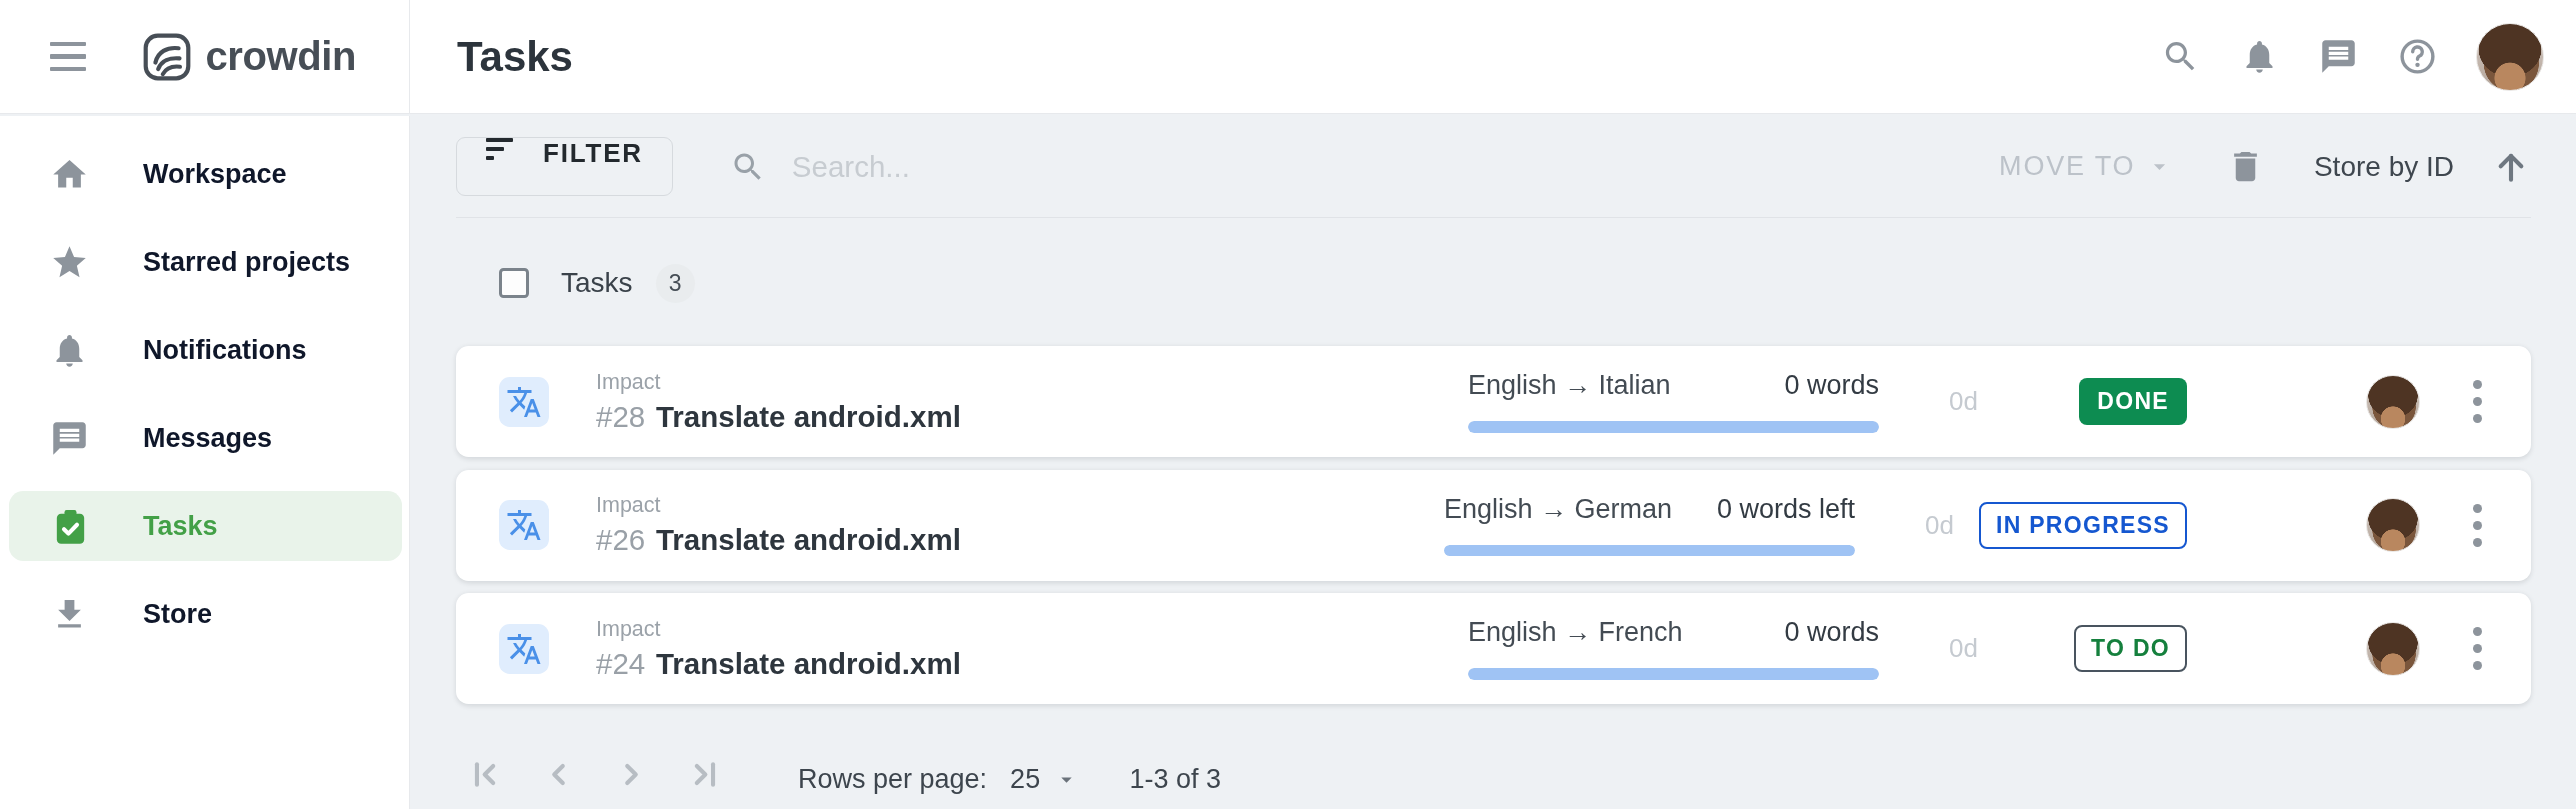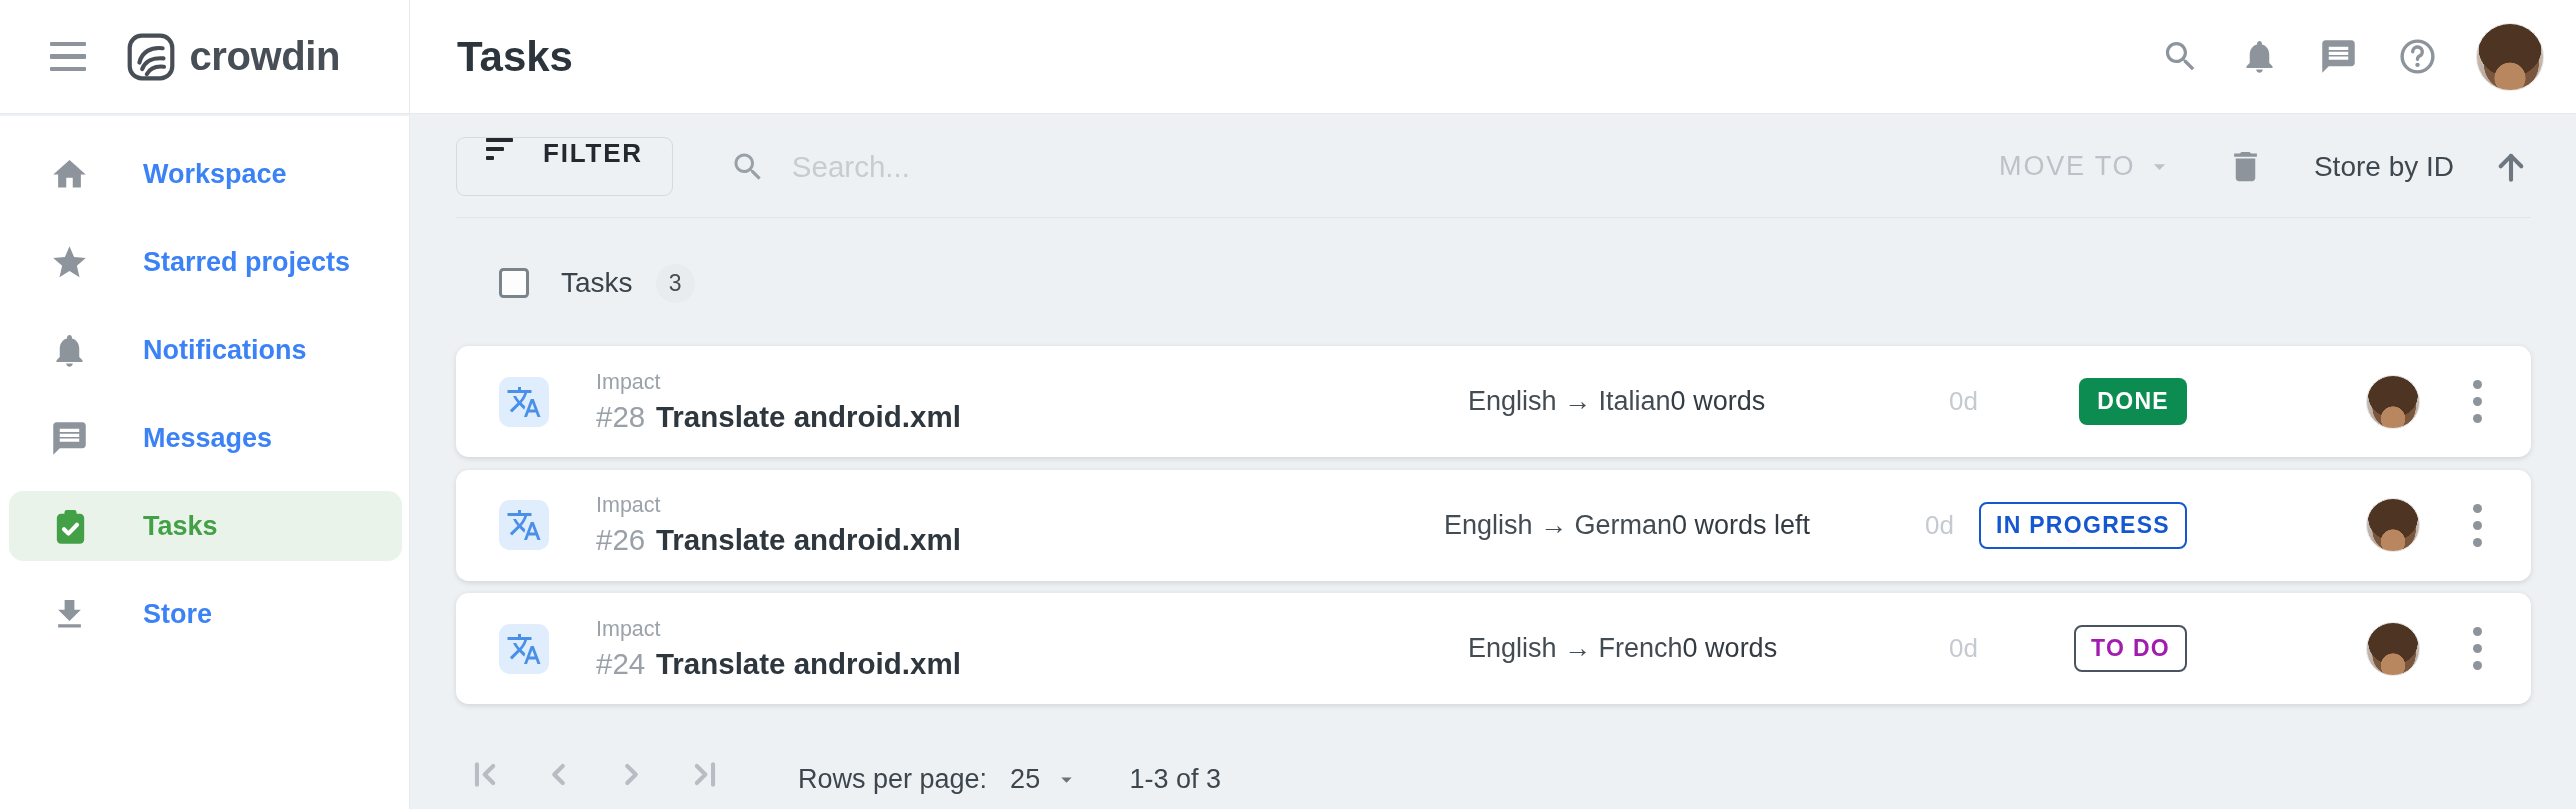--- a/index.html
+++ b/index.html
@@ -11,21 +11,21 @@
   svg { display:block; }
 
   
   .topbar {
     position:absolute; top:0; left:0; width:100%; height:114px;
     background:#fff; border-bottom:1.8px solid #e7e9ec;
     display:flex; align-items:center; z-index:5;
   }
   .brand {
     flex:0 0 410px; height:100%; border-right:1.8px solid #e7e9ec;
-    display:flex; align-items:center; padding-left:50px;
+    display:flex; align-items:center; padding-left:50px;gap:16px;
   }
   .hamburger { width:36px; height:30px; display:flex; flex-direction:column; justify-content:center; gap:8px; background:none; border:none; cursor:pointer; }
   .hamburger span { display:block; height:4.5px; background:#8d949c; border-radius:0.9px; }
   .logo { display:flex; align-items:center; gap:13.4px; margin-left:40px; color:#474e56; }
   .logo-text { font-size:40px; font-weight:700; letter-spacing:-0.4px; color:#474e56; }
   .page-title { margin-left:47px; font-size:42px; font-weight:700; color:#2c343c; }
   .topbar-actions { margin-left:auto; display:flex; align-items:center; gap:38px; padding-right:32px; }
   .icon-btn { background:none; border:none; cursor:pointer; color:#8d949c; width:41px; height:41px; display:flex; align-items:center; justify-content:center; }
   .avatar {
     width:68px; height:68px; border-radius:50%; border:1.8px solid #e9e7e5; cursor:pointer;
@@ -39,21 +39,21 @@
   
   .sidebar {
     position:absolute; top:116px; left:0; width:410px; bottom:0;
     background:#fff; border-right:1.8px solid #e7e9ec; padding-top:23px;
   }
   .nav-item {
     height:70px; display:flex; align-items:center; padding-left:50px;
     margin:0 0 18px 0; cursor:pointer;
   }
   .nav-item .nav-icon { width:39px; height:39px; margin-right:54px; color:#8d949c; }
-  .nav-item .nav-label { font-size:27px; font-weight:700; color:#3b82f6; }
+  .nav-item .nav-label { font-size:27px; font-weight:700; color:#0f172a; }
   .nav-item.active {
     background:#e9f3ea; border-radius:14.3px;
     margin:0 7.2px 18px 9px; padding-left:41px;
   }
   .nav-item.active .nav-label { color:#43a047; }
 
   
   .main { position:absolute; left:411px; top:116px; right:0; bottom:0; padding:0 45px; }
 
   .toolbar { height:102px; display:flex; align-items:center; border-bottom:1.8px solid #e0e3e7; }
@@ -89,33 +89,33 @@
     box-shadow:0 1.8px 5.4px rgba(30,40,50,.13);
     display:flex; align-items:center; padding:0 36px 0 43px; cursor:pointer;
   }
   .task-icon { flex:0 0 50px; width:50px; height:50px; border-radius:10.7px; background:#e0edfd;
     display:flex; align-items:center; justify-content:center; color:#4a90e8; margin-right:47px; }
   .cell-main { flex:1 1 auto; min-width:0; display:flex; flex-direction:column; gap:5px; }
   .project { font-size:21.5px; color:#9ba2a9; }
   .title-row { font-size:29.5px; white-space:nowrap; }
   .task-id { color:#99a0a7; margin-right:10.7px; }
   .task-title { color:#2e363e; font-weight:700; }
-  .cell-lang { flex:0 0 411px; display:flex; flex-direction:row; gap:20px; }
+  .cell-lang { flex:0 0 411px; display:flex; flex-direction:column; gap:20px; }
   .lang-row { display:flex; justify-content:space-between; align-items:baseline; }
   .lang { font-size:27px; color:#434b53; }
   .words { font-size:27px; color:#333b43; }
   .progress-track { height:11.6px; border-radius:6.3px; background:#edf1f5; overflow:hidden; }
   .progress-fill { height:100%; background:#9fc3f4; border-radius:6.3px; }
   .cell-due { flex:0 0 54px; margin-left:70px; font-size:26px; color:#c5cad0; }
   .cell-status { flex:0 0 184px; display:flex; justify-content:flex-end; }
   .badge { height:47px; display:inline-flex; align-items:center; border-radius:8px;
     font-size:23px; font-weight:700; letter-spacing:1.3px; padding:0 18px; white-space:nowrap; }
   .badge-done { background:#0d8c51; color:#fff; }
   .badge-in-progress { border:2.7px solid #1557d0; color:#1557d0; background:#fff; padding:0 15px; }
-  .badge-todo { border:2.7px solid #49545f; color:#a21caf; background:#fff; padding:0 15px; }
+  .badge-todo { border:2.7px solid #49545f; color:#15803d; background:#fff; padding:0 15px; }
   .row-avatar { flex:0 0 54px; width:54px; height:54px; margin-left:179px; border-width:1.8px; cursor:default; }
   .kebab { margin-left:39px; width:36px; height:57px; background:none; border:none; cursor:pointer;
     display:flex; flex-direction:column; align-items:center; justify-content:center; gap:8px; }
   .kebab i { width:9px; height:9px; border-radius:50%; background:#8d949c; }
 
   .pagination { display:flex; align-items:flex-end; margin-top:50px; padding-left:9px; font-size:27px; color:#3d454d; }
   .pg-btn { width:41px; height:41px; margin-right:32px; background:none; border:none; cursor:pointer;
     color:#b7bdc3; display:flex; align-items:center; justify-content:center; }
   .rpp-label { margin-left:41px; }
   .rpp-select { display:flex; align-items:center; gap:14.3px; margin-left:23px; background:none; border:none; cursor:pointer;

